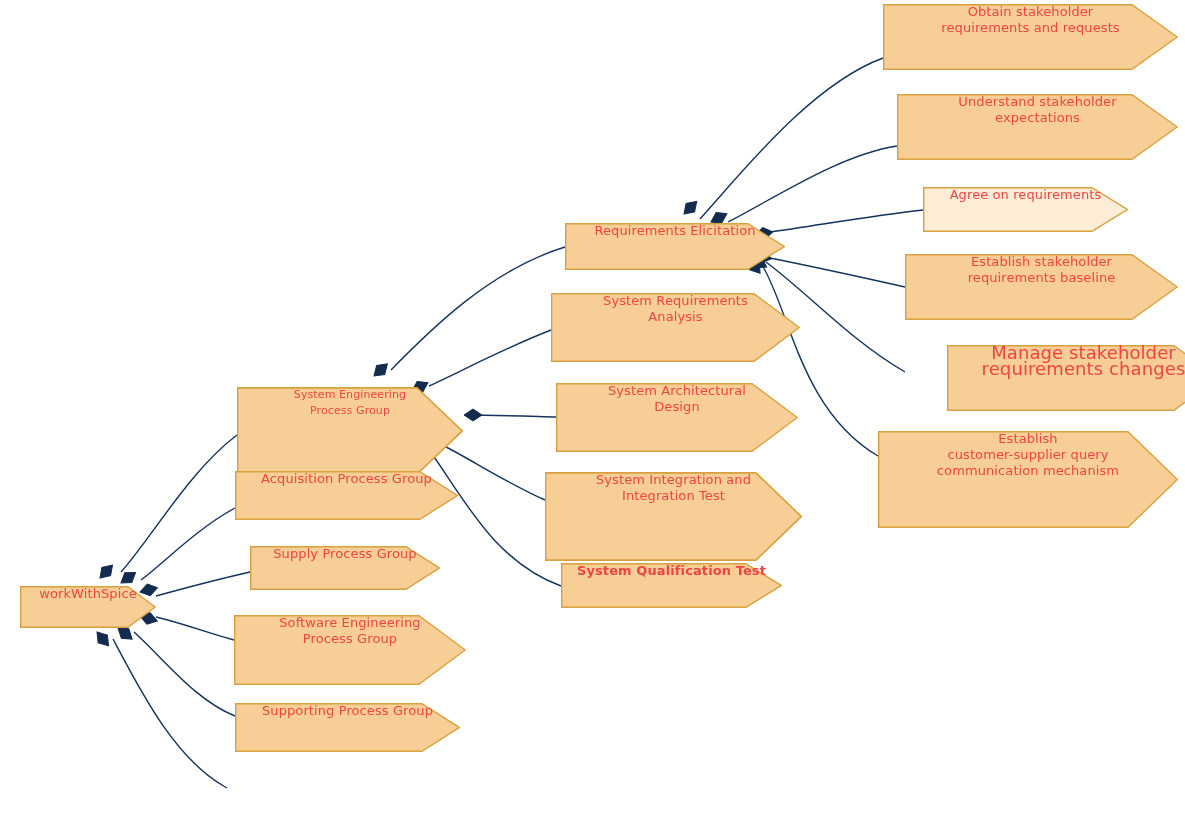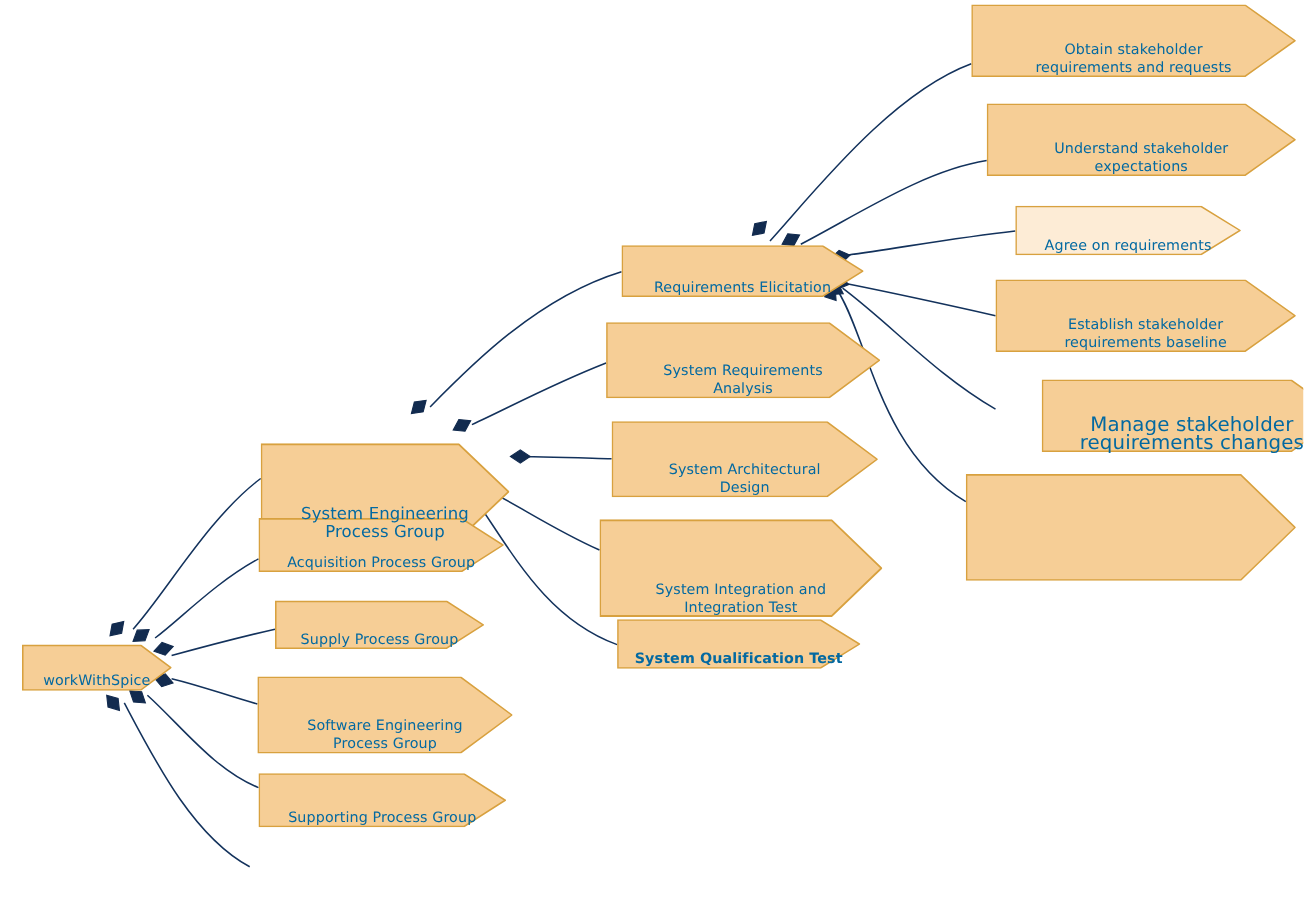--- a/index.html
+++ b/index.html
@@ -29,24 +29,24 @@
     position: absolute;
     left: 0;
     top: 0;
     width: 1185px;
     height: 830px;
   }
   .node {
     position: absolute;
     box-sizing: border-box;
     display: flex;
-    align-items: flex-end;
+    align-items: flex-start;
     justify-content: center;
     text-align: center;
-    color: #0369a1;
+    color: #ef4444;
     font-size: 13px;
     line-height: 16px;
     white-space: pre-line;
     letter-spacing: 0.1px;
   }
   .node .node-label {
     display: block;
     position: relative;
     z-index: 2;
     padding: 0 6px;
@@ -134,21 +134,21 @@
       </g>
       <g transform="translate(749,259) rotate(52)">
         <polygon points="0,0 9,-6 18,0 9,6" fill="#122b4f" stroke="#122b4f" stroke-width="1"></polygon>
       </g>
     </svg>
 
   <div id="node-layer">
       <div class="node" style="left: 20px; top: 586px; width: 136px; height: 42px; font-size: 13px;"><svg class="node-shape" viewBox="0 0 136 42" preserveAspectRatio="none">
           <polygon points="0.7,0.7 108,0.7 135.3,21 108,41.3 0.7,41.3" fill="#f6ce96" stroke="#d8a13f" stroke-width="1.4" stroke-linejoin="miter"></polygon>
         </svg><span class="node-label">workWithSpice</span></div>
-      <div class="node" style="left: 237px; top: 403px; width: 226px; height: 88px; font-size: 15px;"><svg class="node-shape" viewBox="0 0 226 70" preserveAspectRatio="none">
+      <div class="node" style="left: 237px; top: 387px; width: 226px; height: 88px; font-size: 11px;"><svg class="node-shape" viewBox="0 0 226 70" preserveAspectRatio="none">
           <polygon points="0.7,0.7 180,0.7 225.3,35 180,69.3 0.7,69.3" fill="#f6ce96" stroke="#d8a13f" stroke-width="1.4" stroke-linejoin="miter"></polygon>
         </svg><span class="node-label">System Engineering
 Process Group</span></div>
       <div class="node" style="left: 235px; top: 471px; width: 223px; height: 49px; font-size: 13px;"><svg class="node-shape" viewBox="0 0 223 49" preserveAspectRatio="none">
           <polygon points="0.7,0.7 185,0.7 222.3,24.5 185,48.3 0.7,48.3" fill="#f6ce96" stroke="#d8a13f" stroke-width="1.4" stroke-linejoin="miter"></polygon>
         </svg><span class="node-label">Acquisition Process Group</span></div>
       <div class="node" style="left: 250px; top: 546px; width: 190px; height: 44px; font-size: 13px;"><svg class="node-shape" viewBox="0 0 190 44" preserveAspectRatio="none">
           <polygon points="0.7,0.7 156,0.7 189.3,22 156,43.3 0.7,43.3" fill="#f6ce96" stroke="#d8a13f" stroke-width="1.4" stroke-linejoin="miter"></polygon>
         </svg><span class="node-label">Supply Process Group</span></div>
       <div class="node" style="left: 234px; top: 615px; width: 232px; height: 70px; font-size: 13px;"><svg class="node-shape" viewBox="0 0 232 70" preserveAspectRatio="none">
@@ -190,16 +190,18 @@
       <div class="node" style="left: 905px; top: 254px; width: 273px; height: 66px; font-size: 13px;"><svg class="node-shape" viewBox="0 0 273 66" preserveAspectRatio="none">
           <polygon points="0.7,0.7 227,0.7 272.3,33 227,65.3 0.7,65.3" fill="#f6ce96" stroke="#d8a13f" stroke-width="1.4" stroke-linejoin="miter"></polygon>
         </svg><span class="node-label">Establish stakeholder
 requirements baseline</span></div>
       <div class="node" style="left: 905px; top: 345px; width: 273px; height: 66px; font-size: 18px; margin-left: 42px;"><svg class="node-shape" viewBox="0 0 273 66" preserveAspectRatio="none">
           <polygon points="0.7,0.7 227,0.7 272.3,33 227,65.3 0.7,65.3" fill="#f6ce96" stroke="#d8a13f" stroke-width="1.4" stroke-linejoin="miter"></polygon>
         </svg><span class="node-label">Manage stakeholder
 requirements changes</span></div>
       <div class="node" style="left: 878px; top: 431px; width: 300px; height: 97px; font-size: 13px;"><svg class="node-shape" viewBox="0 0 300 97" preserveAspectRatio="none">
           <polygon points="0.7,0.7 250,0.7 299.3,48.5 250,96.3 0.7,96.3" fill="#f6ce96" stroke="#d8a13f" stroke-width="1.4" stroke-linejoin="miter"></polygon>
-        </svg></div>
+        </svg><span class="node-label">Establish
+customer-supplier query
+communication mechanism</span></div>
     </div>
 
 </div>
 
 </body></html>

